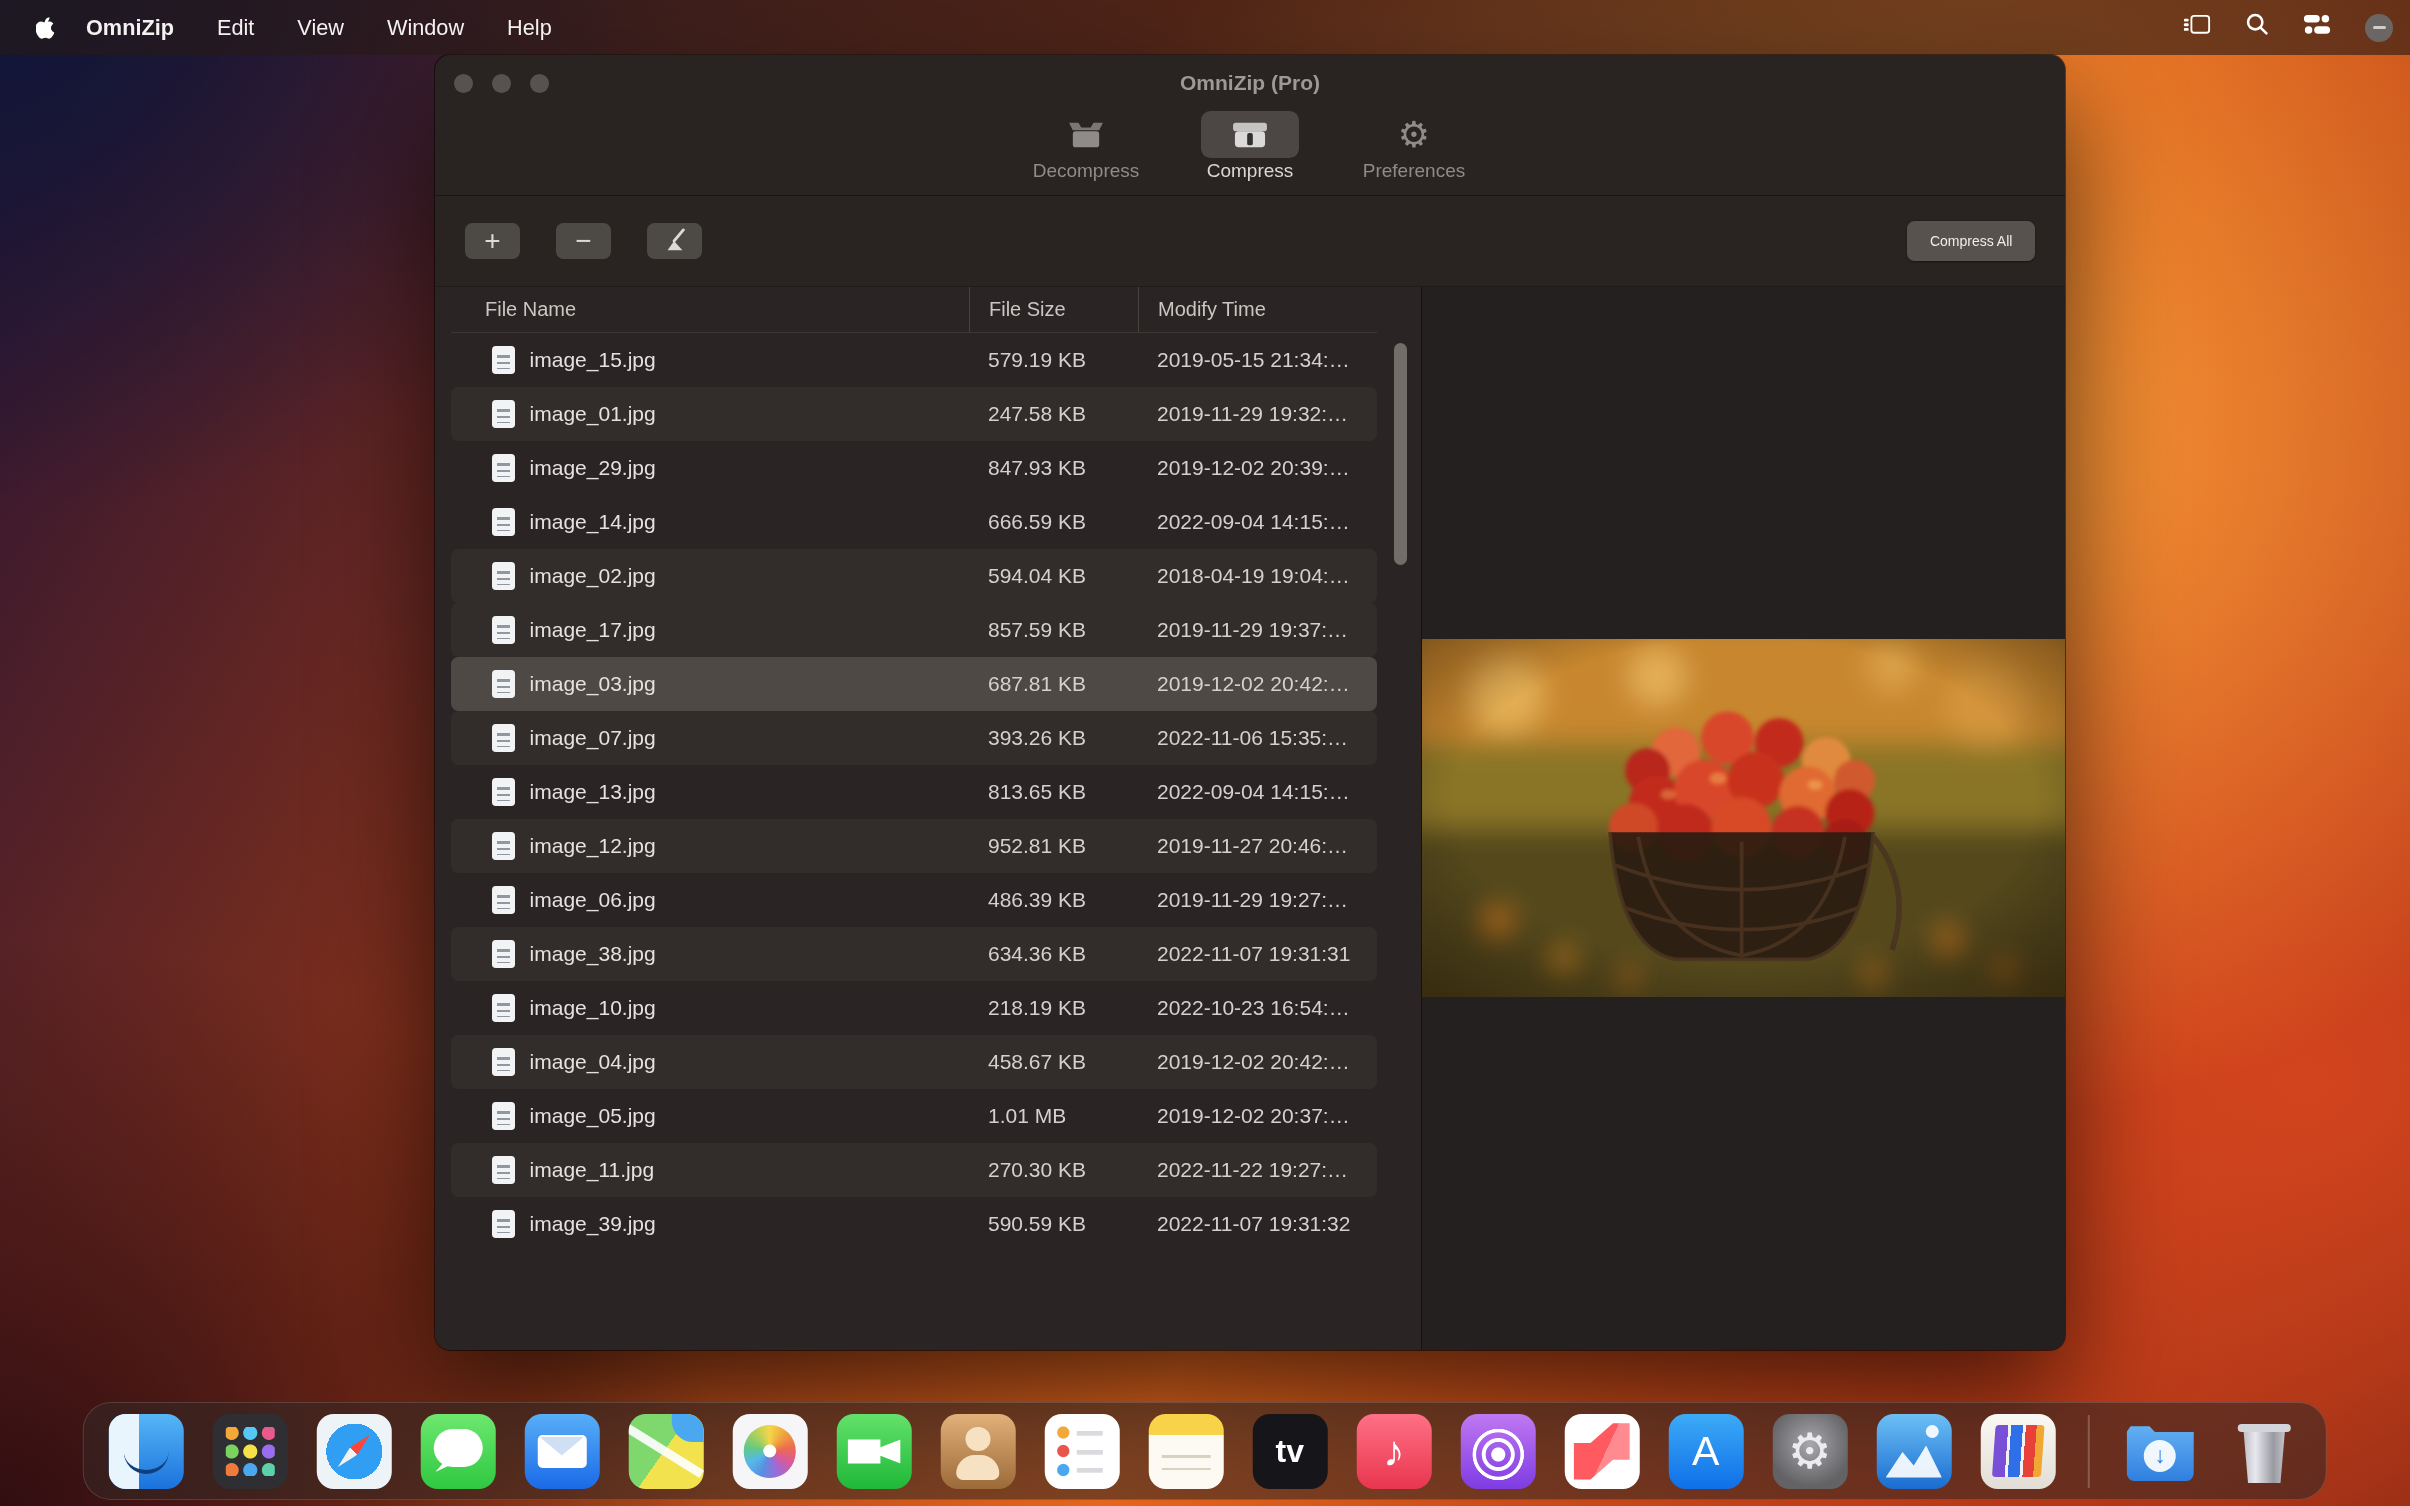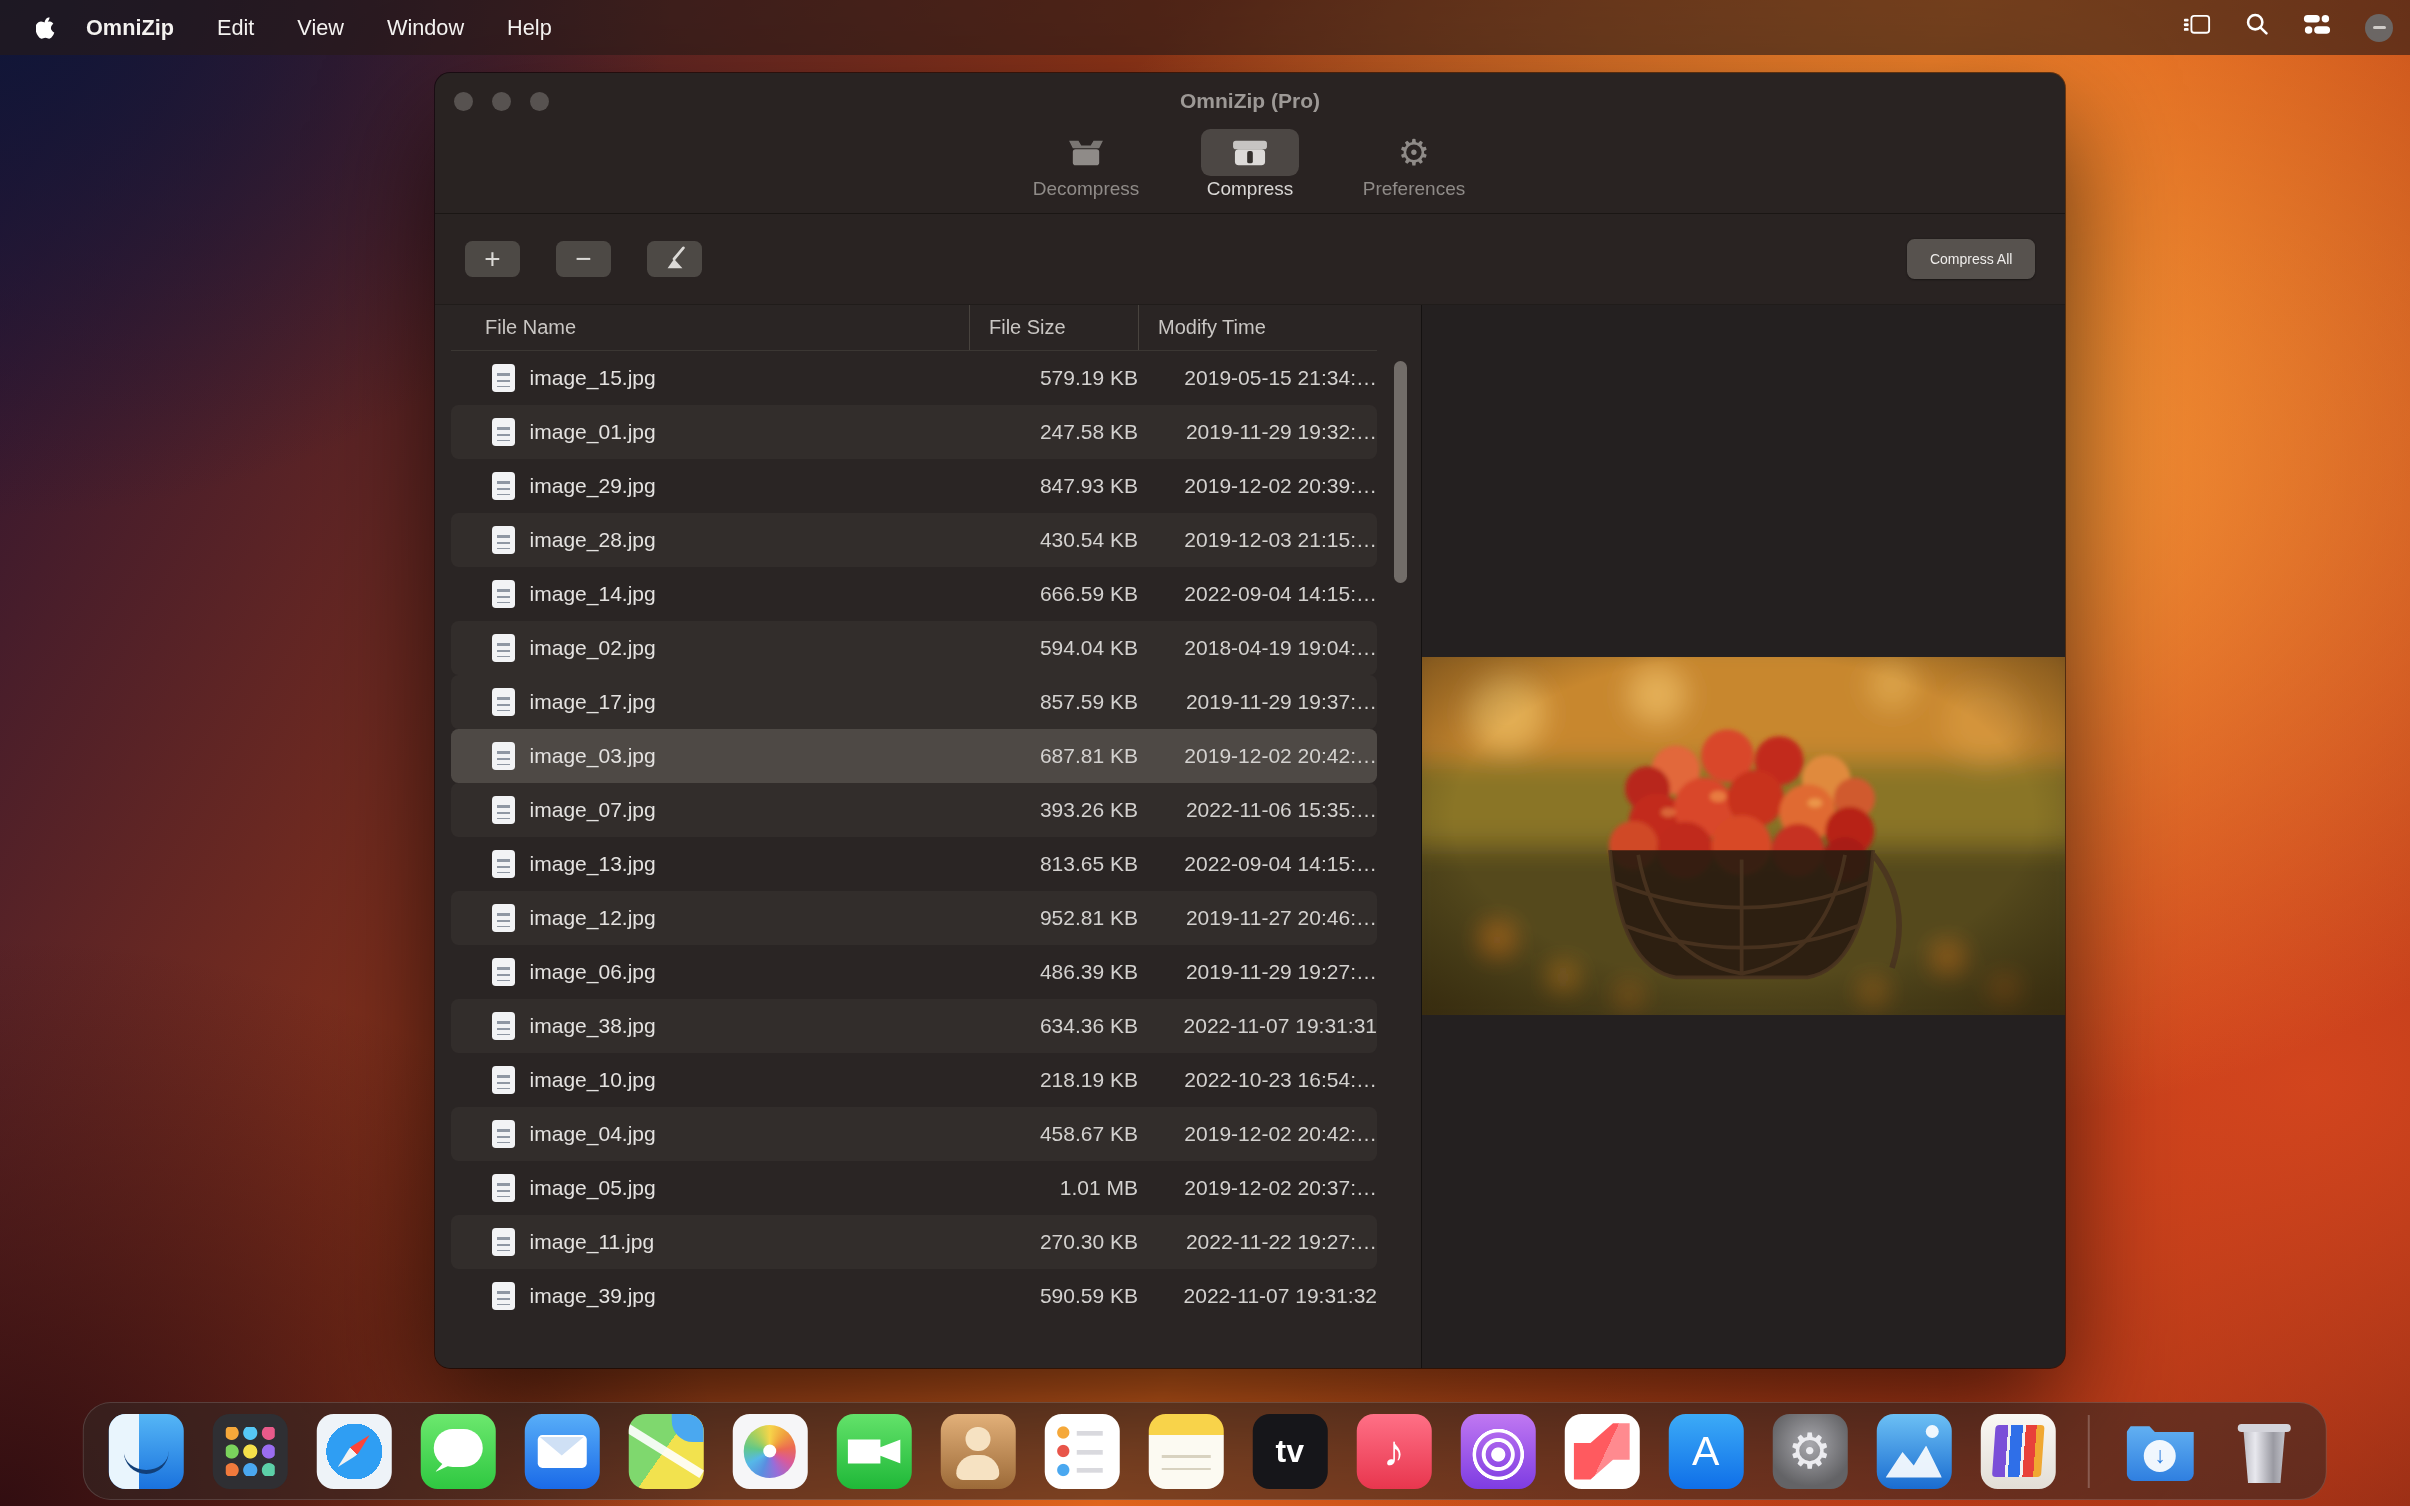--- a/index.html
+++ b/index.html
@@ -20,23 +20,23 @@
     display:flex;align-items:center;color:#f4f2f0;font-size:21.7px;z-index:50;}
   .mb-left{display:flex;align-items:center;padding-left:32px;}
   .apple-wrap{width:28px;display:flex;justify-content:center;}
   .mb-app{font-weight:700;margin-left:26px;}
   .mb-item{margin-left:43px;}
   .mb-right{margin-left:auto;display:flex;align-items:center;gap:34px;padding-right:17px;}
   .status-circle{width:28px;height:28px;border-radius:50%;background:#6b6664;position:relative;}
   .status-circle::after{content:"";position:absolute;left:7.5px;right:7.5px;top:12.2px;height:3.8px;border-radius:1.9px;background:#cfccc9;}
 
   
-  .window{position:absolute;left:435px;top:73px;width:1630px;height:1295px;background:#292322;
+  .window{position:absolute;left:435px;top:55px;width:1630px;height:1295px;background:#292322;
     border-radius:15px;box-shadow:0 47px 113px rgba(0,0,0,.65),0 0 0 0.9px rgba(0,0,0,.55);
-    overflow:hidden;display:flex;flex-direction:column;z-index:20;text-align:right;}
+    overflow:hidden;display:flex;flex-direction:column;z-index:20;}
   .titlebar{position:relative;height:56px;flex:none;}
   .lights{position:absolute;left:19px;top:19px;display:flex;gap:19px;}
   .light{width:19px;height:19px;border-radius:50%;background:#575250;}
   .wtitle{position:absolute;inset:0;display:flex;align-items:center;justify-content:center;
     color:#9d9996;font-size:21px;font-weight:600;}
 
   .tabsrow{height:84px;flex:none;display:flex;justify-content:center;gap:21px;
     border-bottom:1.9px solid #1a1614;}
   .tab{width:143px;display:flex;flex-direction:column;align-items:center;cursor:default;}
   .tab-iconbox{width:98px;height:47px;border-radius:9.4px;display:flex;align-items:center;
@@ -308,28 +308,20 @@
 
   <div class="row">
     <div class="cell-name">
       <span class="fileicon"></span>
       <span class="txt">image_29.jpg</span>
     </div>
     <div class="cell-size">847.93 KB</div>
     <div class="cell-time">2019-12-02 20:39:…</div>
   </div>
 
-  <div class="row alt">
-    <div class="cell-name">
-      <span class="fileicon"></span>
-      <span class="txt">image_28.jpg</span>
-    </div>
-    <div class="cell-size">430.54 KB</div>
-    <div class="cell-time">2019-12-03 21:15:…</div>
-  </div>
 
   <div class="row">
     <div class="cell-name">
       <span class="fileicon"></span>
       <span class="txt">image_14.jpg</span>
     </div>
     <div class="cell-size">666.59 KB</div>
     <div class="cell-time">2022-09-04 14:15:…</div>
   </div>
 

